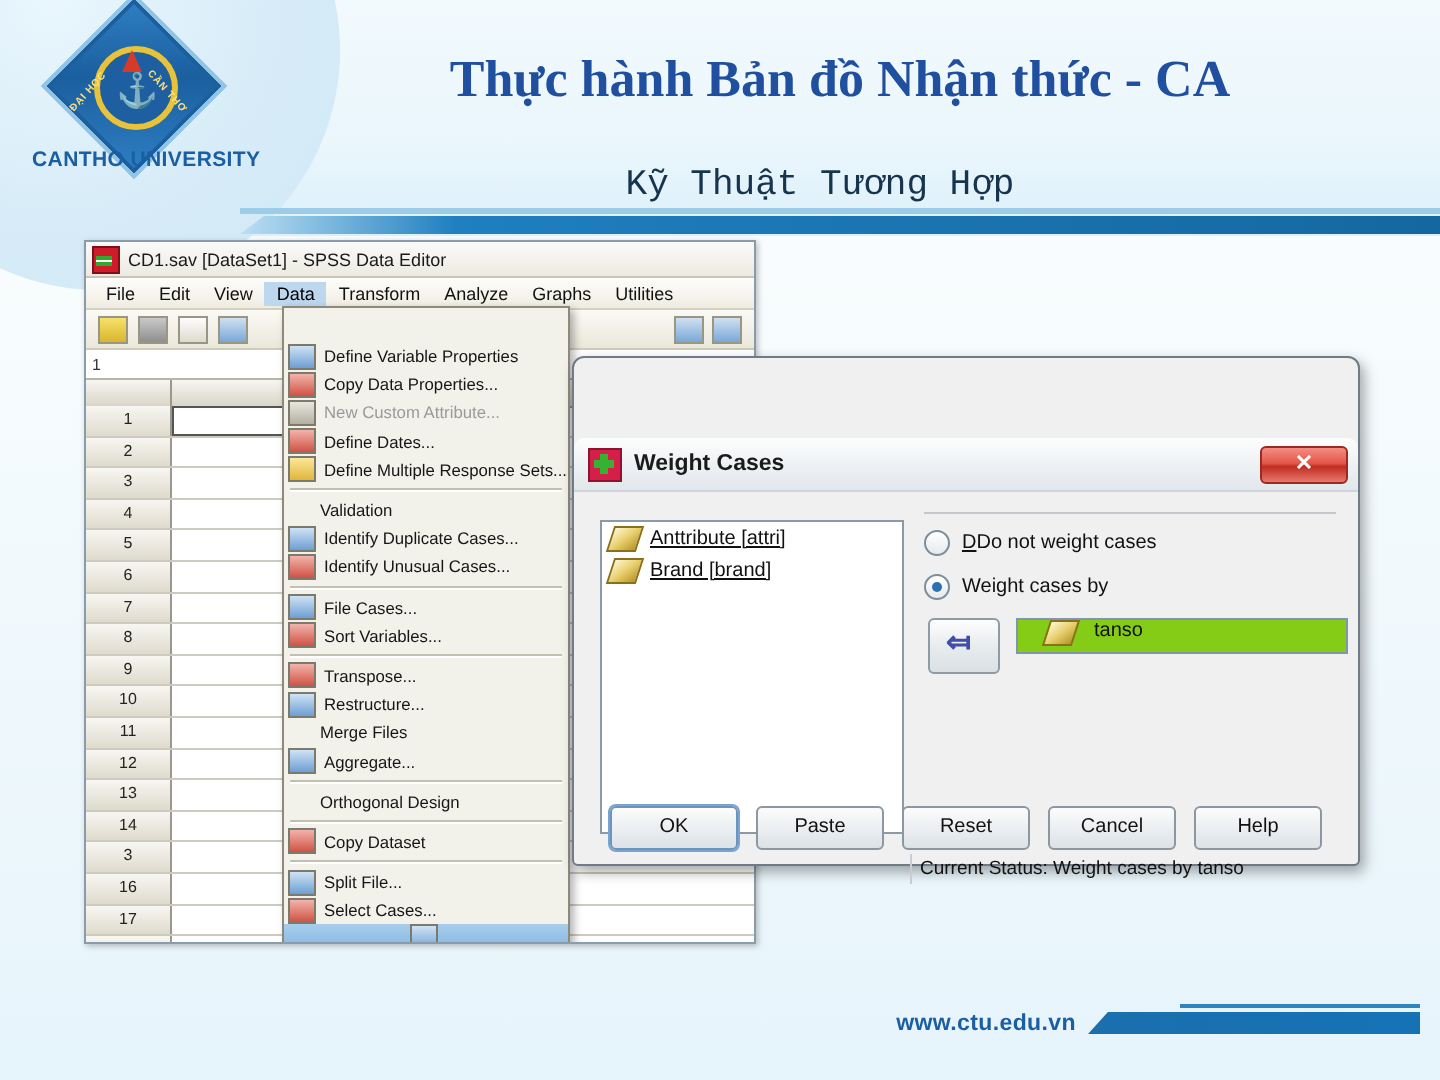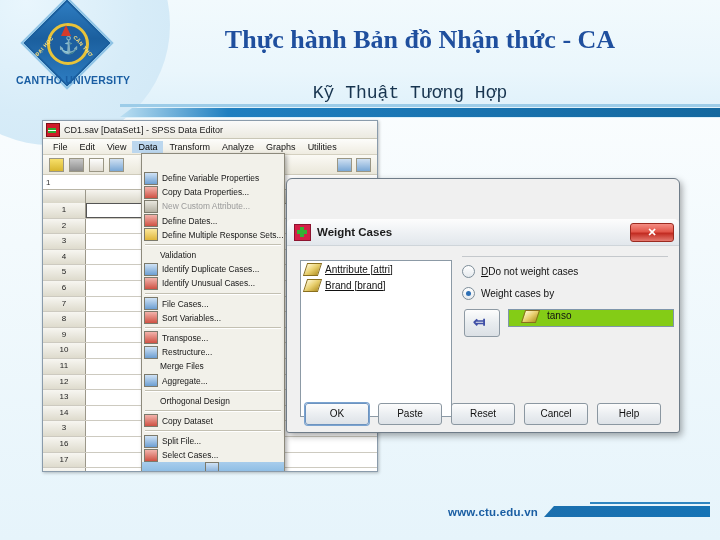--- a/index.html
+++ b/index.html
@@ -828,20 +828,21 @@
           </div>
           <div>
             <div class="freq-field">
               <span class="var-ico"></span>
               <span class="txt">tanso</span>
             </div>
           </div>
         </div>
       </div>
 
+      <div class="status-bar">Current Status: Weight cases by tanso</div>
     </div>
 
     <div class="dlg-buttons">
       <div class="dlg-btn default">OK</div>
       <div class="dlg-btn">Paste</div>
       <div class="dlg-btn">Reset</div>
       <div class="dlg-btn">Cancel</div>
       <div class="dlg-btn">Help</div>
     </div>
   </div>

